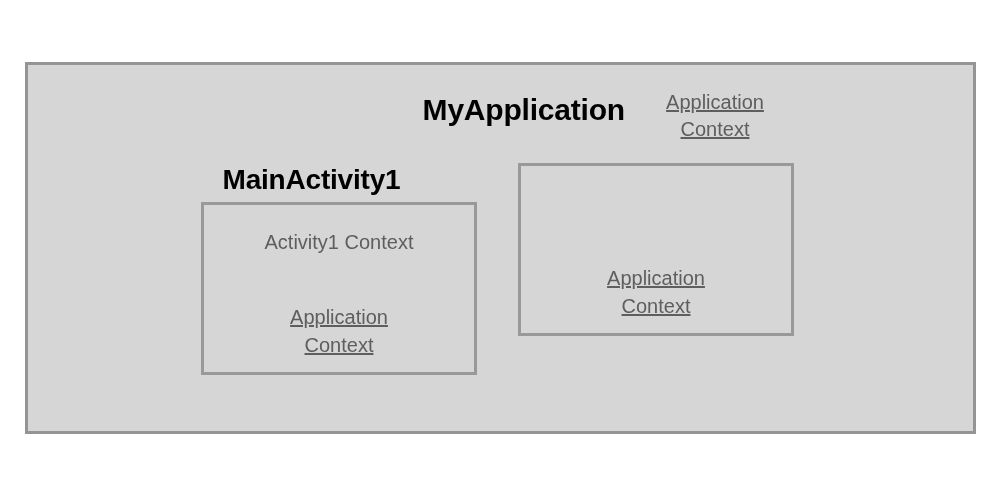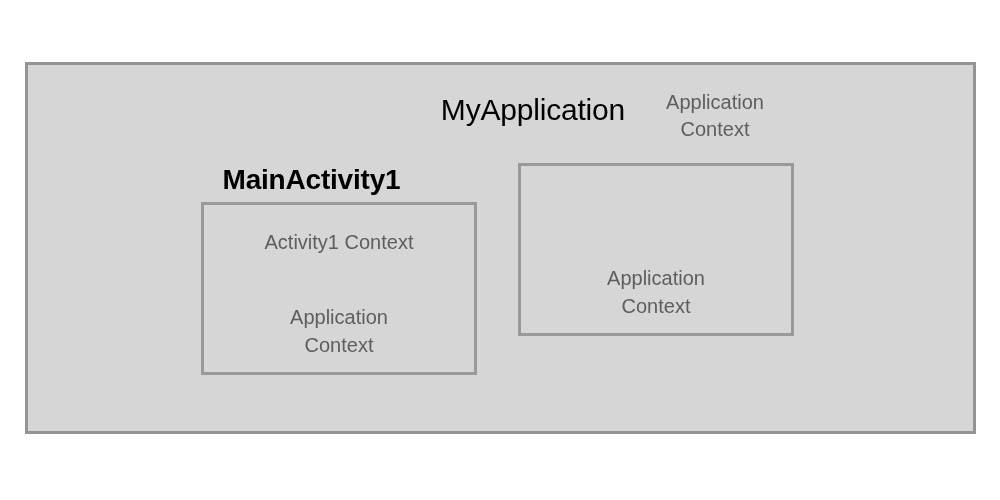--- a/index.html
+++ b/index.html
@@ -42,21 +42,21 @@
     height: 72px;
   }
 
   .app-title {
     position: absolute;
     left: 357px;
     top: 14px;
     width: 240px;
     text-align: right;
     font-size: 30px;
-    font-weight: normal;
+    font-weight: bold;
     color: #000000;
     letter-spacing: -0.2px;
     white-space: nowrap;
   }
 
   .app-context-label {
     position: absolute;
     left: 612px;
     top: 10px;
     width: 150px;
@@ -121,21 +121,21 @@
     position: absolute;
     left: 0;
     top: 98px;
     width: 100%;
     text-align: center;
     font-size: 20px;
     color: #5e5e5e;
     line-height: 28px;
   }
 
-  .ctx-line { display: block; }
+  .ctx-line { display: block; text-decoration: underline; }
 </style>
 </head>
 <body>
 
 <div id="canvas">
 
   <div class="app-container">
 
     <div class="app-header">
       <div class="app-title">MyApplication</div>

